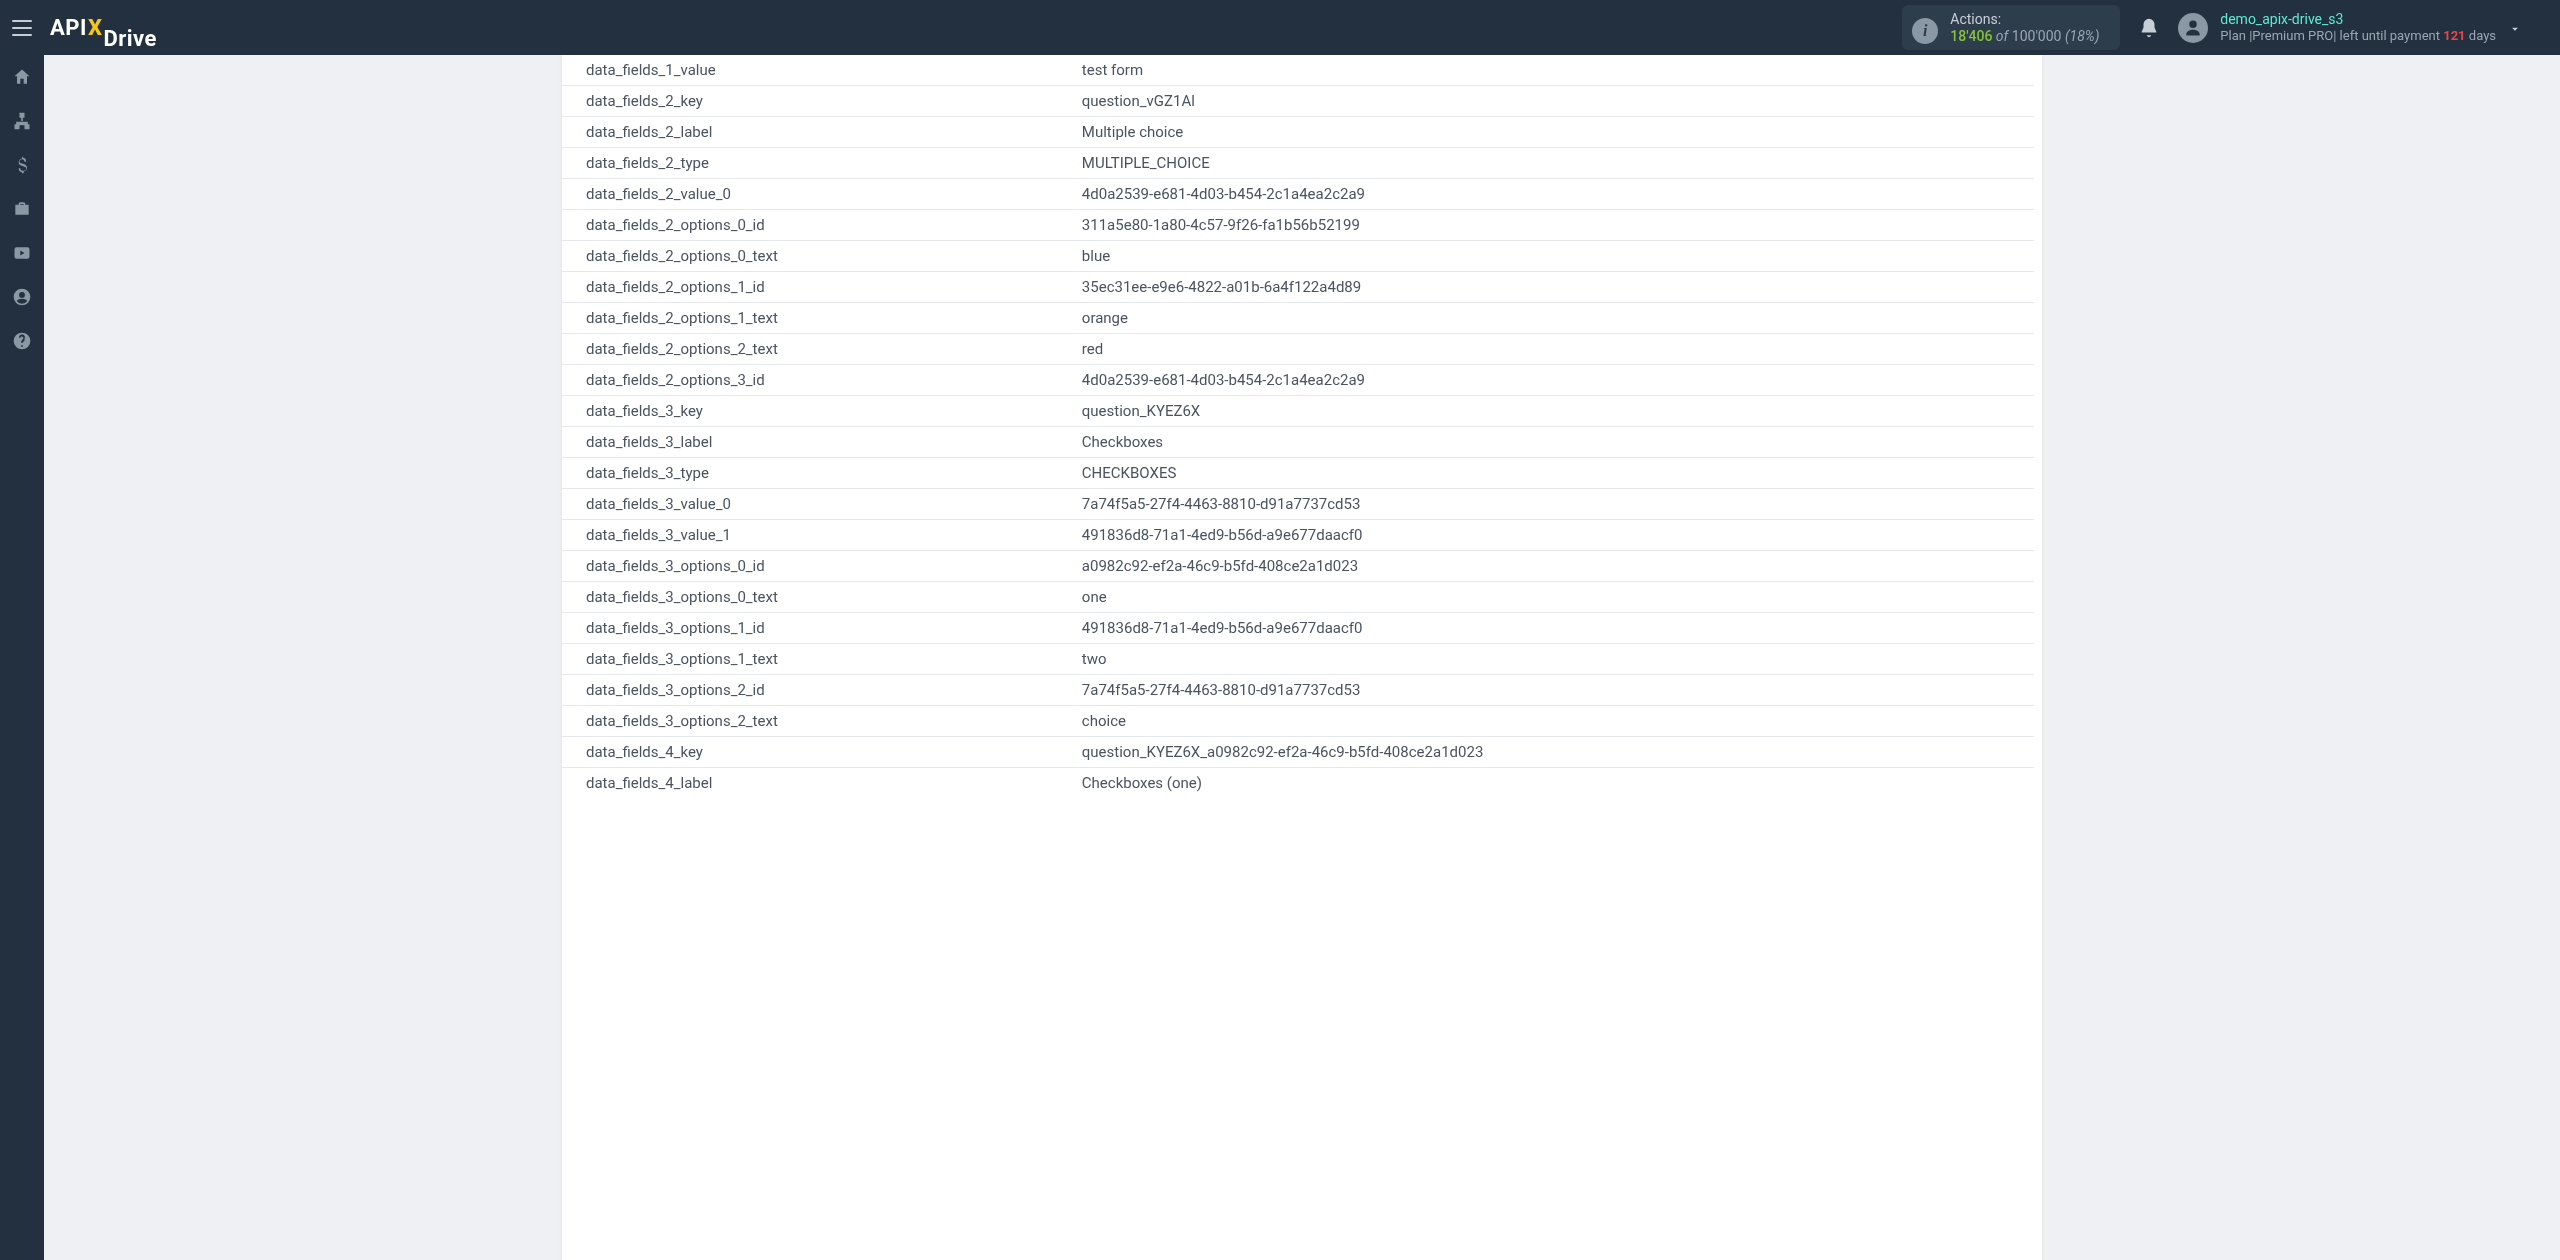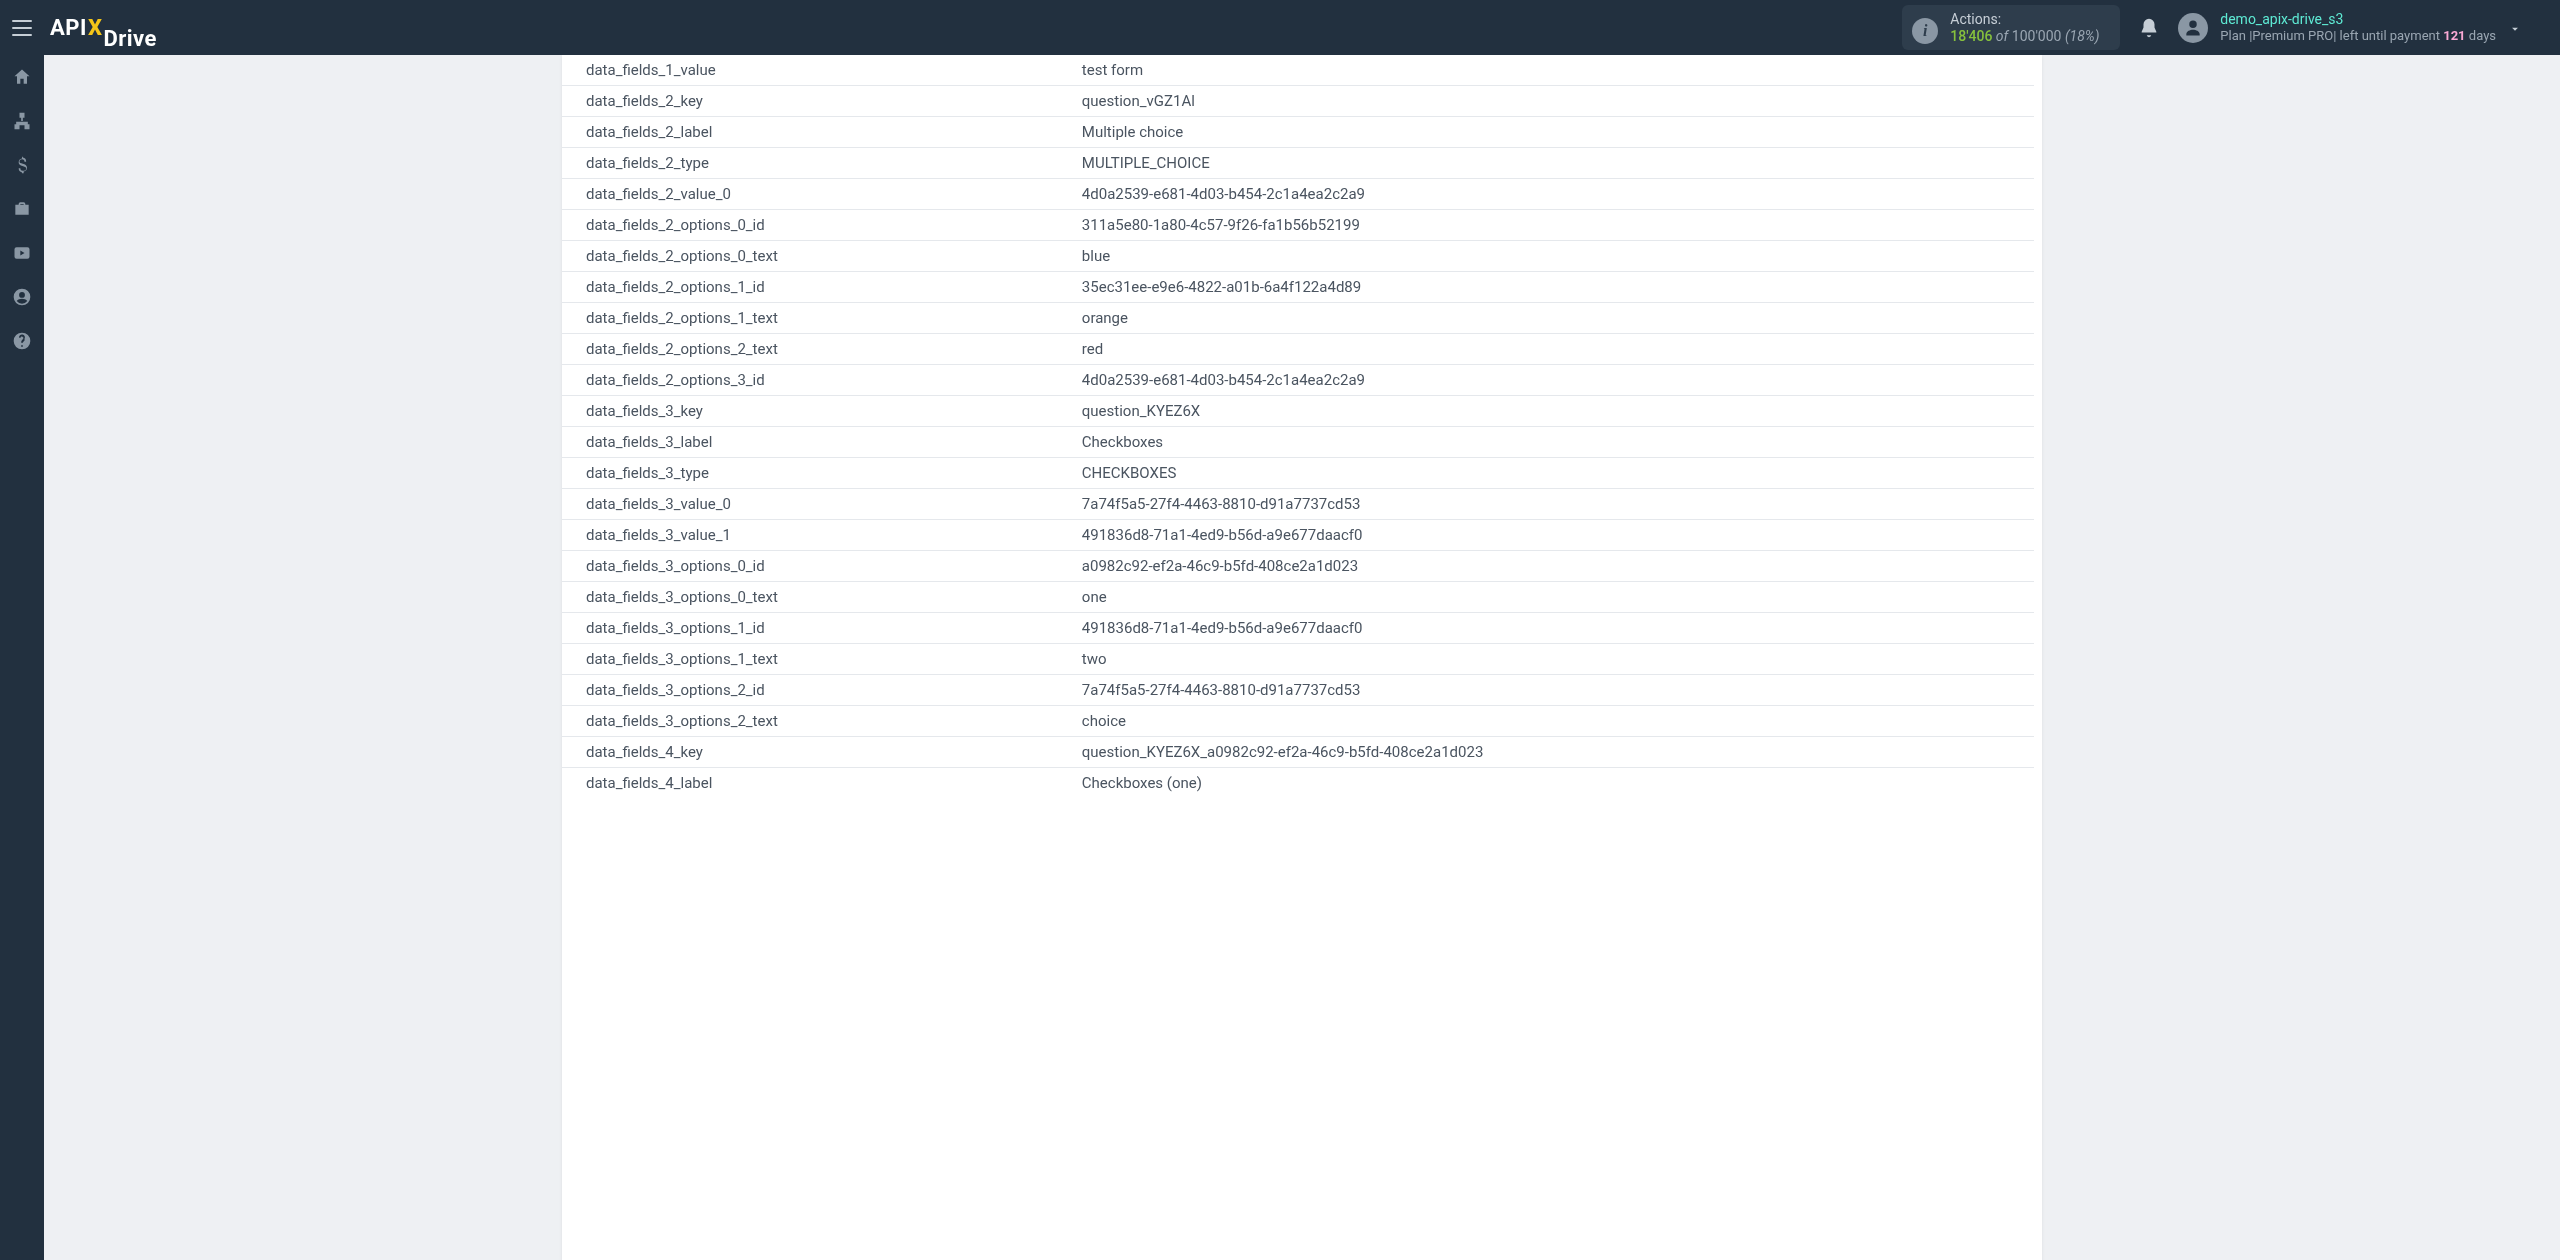--- a/index.html
+++ b/index.html
@@ -32,21 +32,21 @@
   .bell { width: 22px; height: 22px; position: relative; cursor: pointer; }
   .bell svg { width: 22px; height: 22px; fill: #c6ced6; }
 
   .user-block { display: flex; align-items: center; gap: 12px; padding-right: 26px; cursor: pointer; }
   .avatar { width: 30px; height: 30px; border-radius: 50%; background: #8a97a4; display: flex; align-items: center; justify-content: center; }
   .avatar svg { width: 20px; height: 20px; fill: #22303f; }
   .user-text { display: flex; flex-direction: column; line-height: 1.25; font-size: 14px; }
   .user-name { color: #5eead4; }
   .user-plan { color: #9aa6b2; font-size: 13px; }
   .user-plan .sep { color: #9aa6b2; }
-  .user-plan .days { color: #f9a8d4; font-weight: 700; }
+  .user-plan .days { color: #ef4444; font-weight: 700; }
   .chevron { width: 14px; height: 14px; }
   .chevron svg { width: 14px; height: 14px; fill: #c6ced6; }
 
   
   .sidebar { position: fixed; top: 55px; left: 0; bottom: 0; width: 44px; background: #22303f; display: flex; flex-direction: column; align-items: center; z-index: 15; }
   .side-item { width: 44px; height: 44px; display: flex; align-items: center; justify-content: center; cursor: pointer; }
   .side-item svg { width: 20px; height: 20px; fill: #8a97a4; }
 
   
   .viewport { position: absolute; top: 55px; left: 44px; right: 0; bottom: 0; overflow: hidden; }

